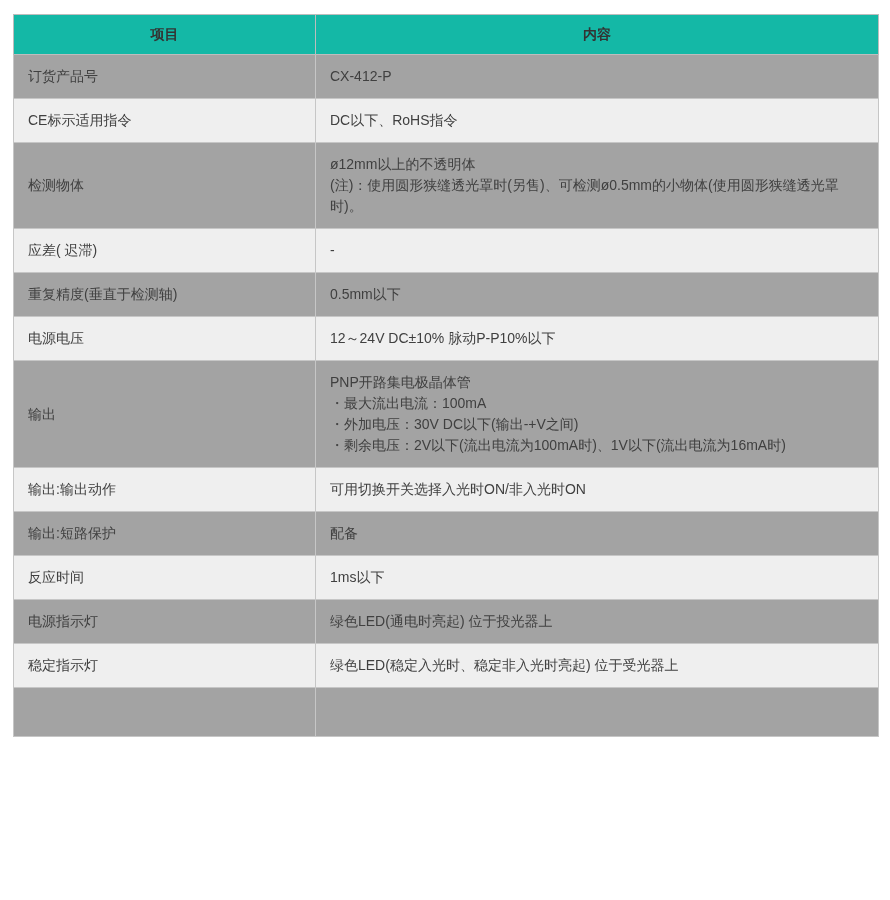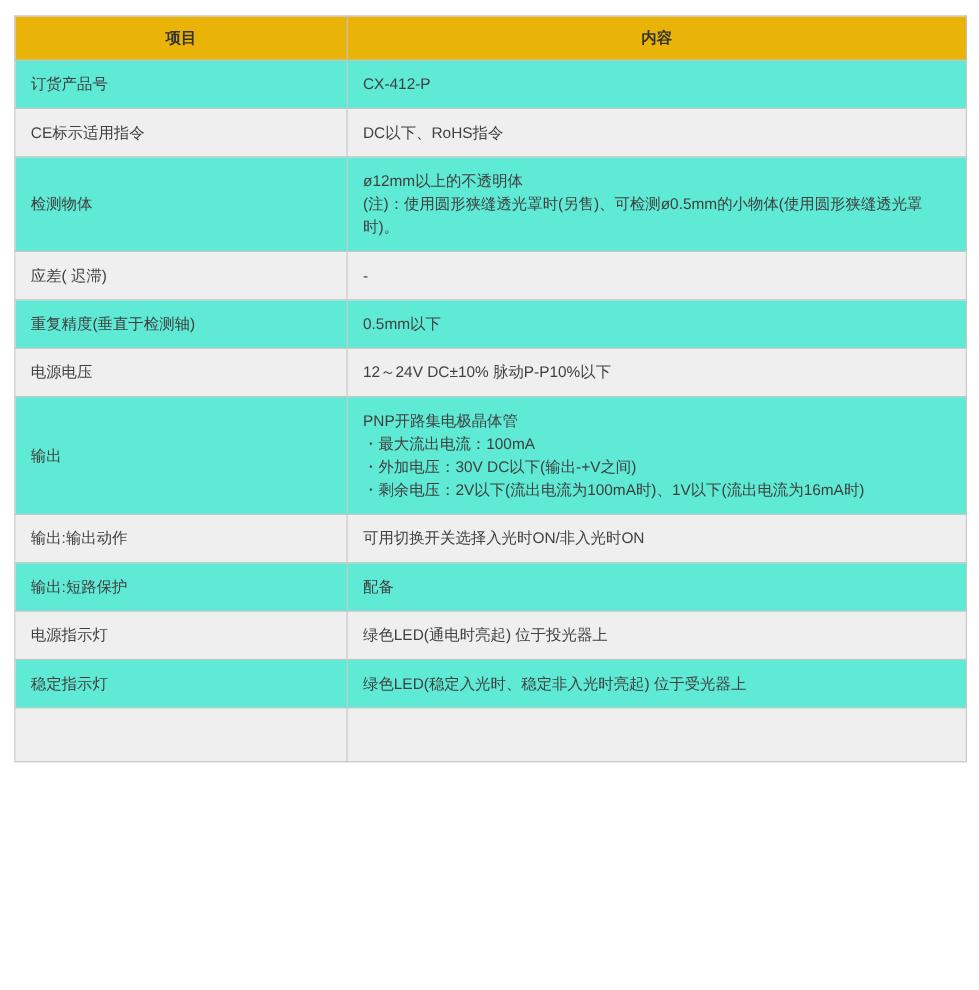--- a/index.html
+++ b/index.html
@@ -13,39 +13,39 @@
   }
   table.spec-table {
     border-collapse: collapse;
     table-layout: fixed;
     width: 865px;
     margin: 14px 12px 0 13px;
   }
   .spec-table col.col-item { width: 302px; }
   .spec-table col.col-content { width: 563px; }
   .spec-table th {
-    background: #eab308;
+    background: #14b8a6;
     border: 1px solid #bdbdbd;
     font-size: 14px;
     font-weight: bold;
     color: #333333;
     text-align: center;
     padding: 9px 10px;
     line-height: 21px;
   }
   .spec-table td {
     border: 1px solid #c6c6c6;
     font-size: 14px;
     color: #404040;
     padding: 11px 14px;
     line-height: 21px;
     vertical-align: middle;
     white-space: pre-line;
     word-break: break-word;
-    background: #5eead4;
+    background: #a3a3a3;
   }
   .spec-table tbody tr:nth-child(even) td {
     background: #efefef;
   }
   .spec-table tr.partial-row td {
     height: 26px;
   }
 </style>
 </head>
 <body>
@@ -96,20 +96,24 @@
     </tr>
     <tr>
       <td>输出:输出动作</td>
       <td>可用切换开关选择入光时ON/非入光时ON</td>
     </tr>
     <tr>
       <td>输出:短路保护</td>
       <td>配备</td>
     </tr>
     <tr>
+      <td>反应时间</td>
+      <td>1ms以下</td>
+    </tr>
+    <tr>
       <td>电源指示灯</td>
       <td>绿色LED(通电时亮起) 位于投光器上</td>
     </tr>
     <tr>
       <td>稳定指示灯</td>
       <td>绿色LED(稳定入光时、稳定非入光时亮起) 位于受光器上</td>
     </tr>
     <tr class="partial-row">
       <td></td>
       <td></td>

